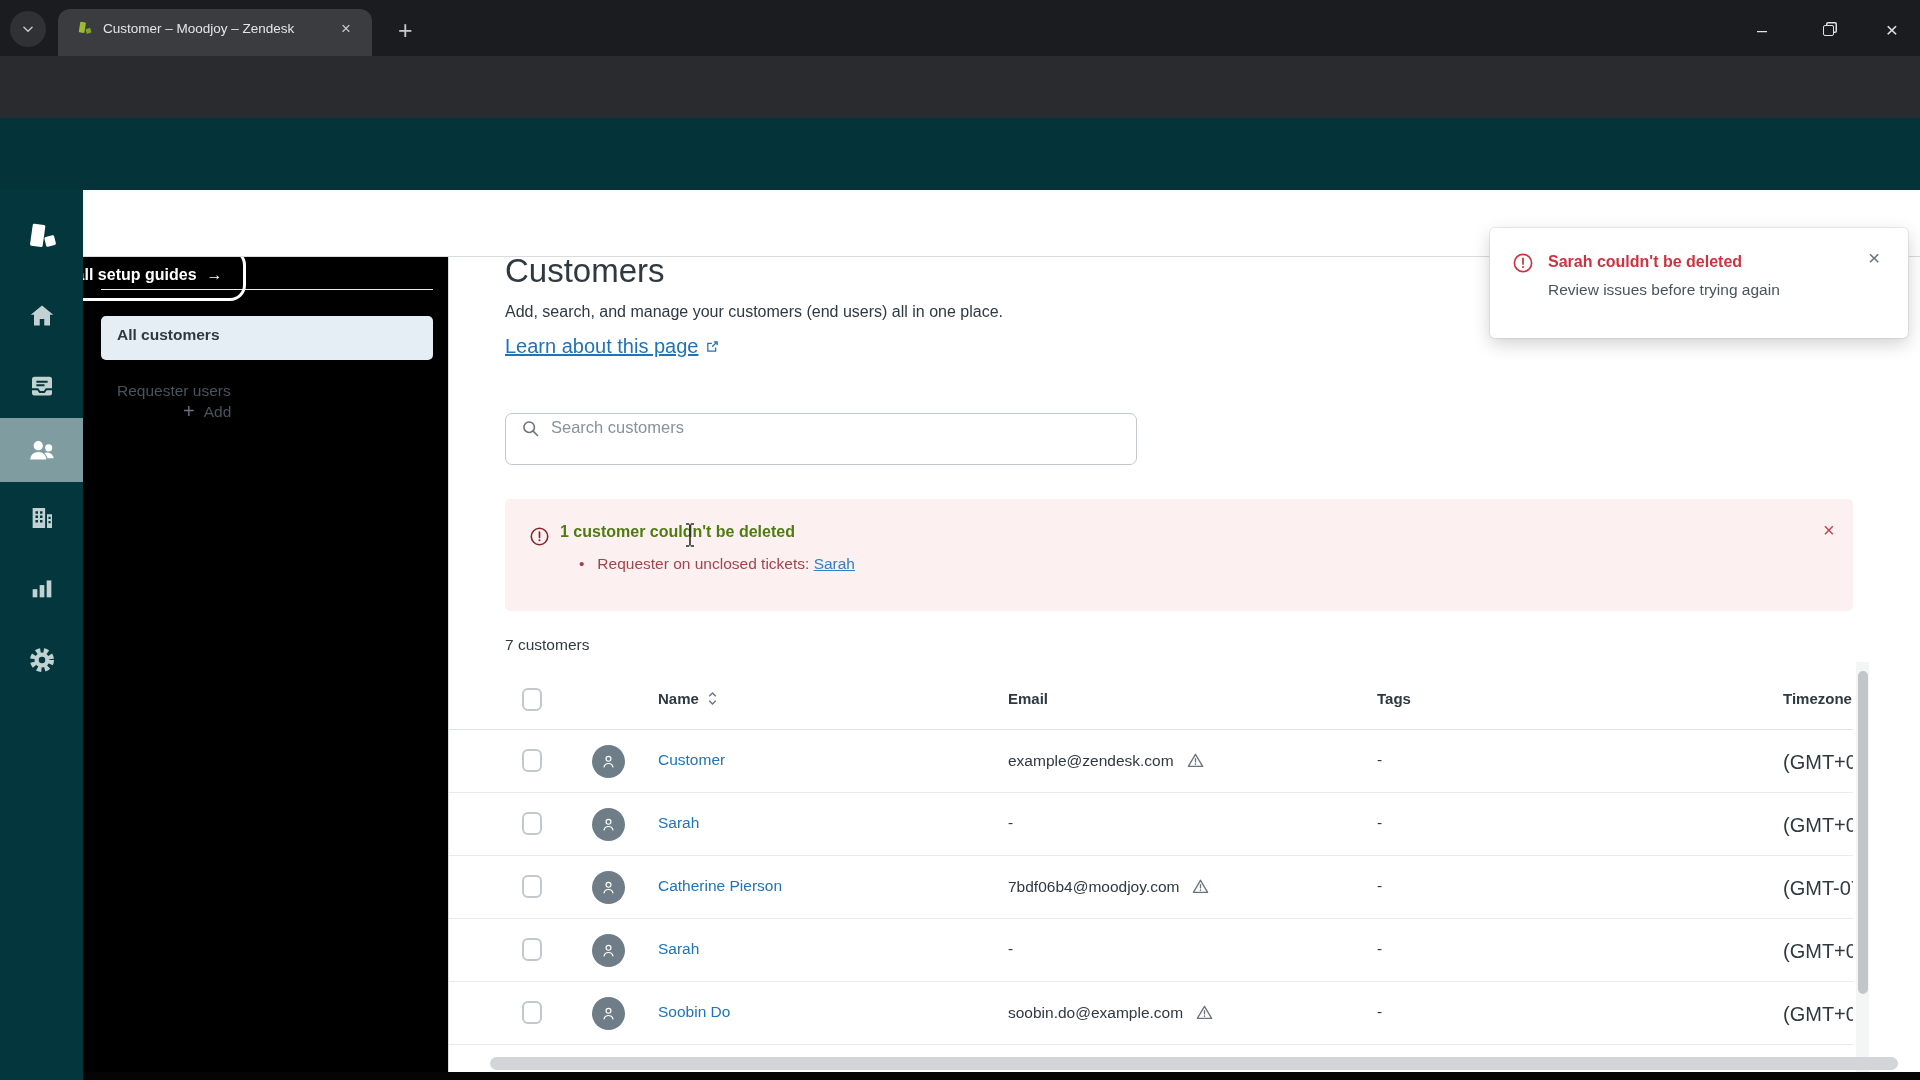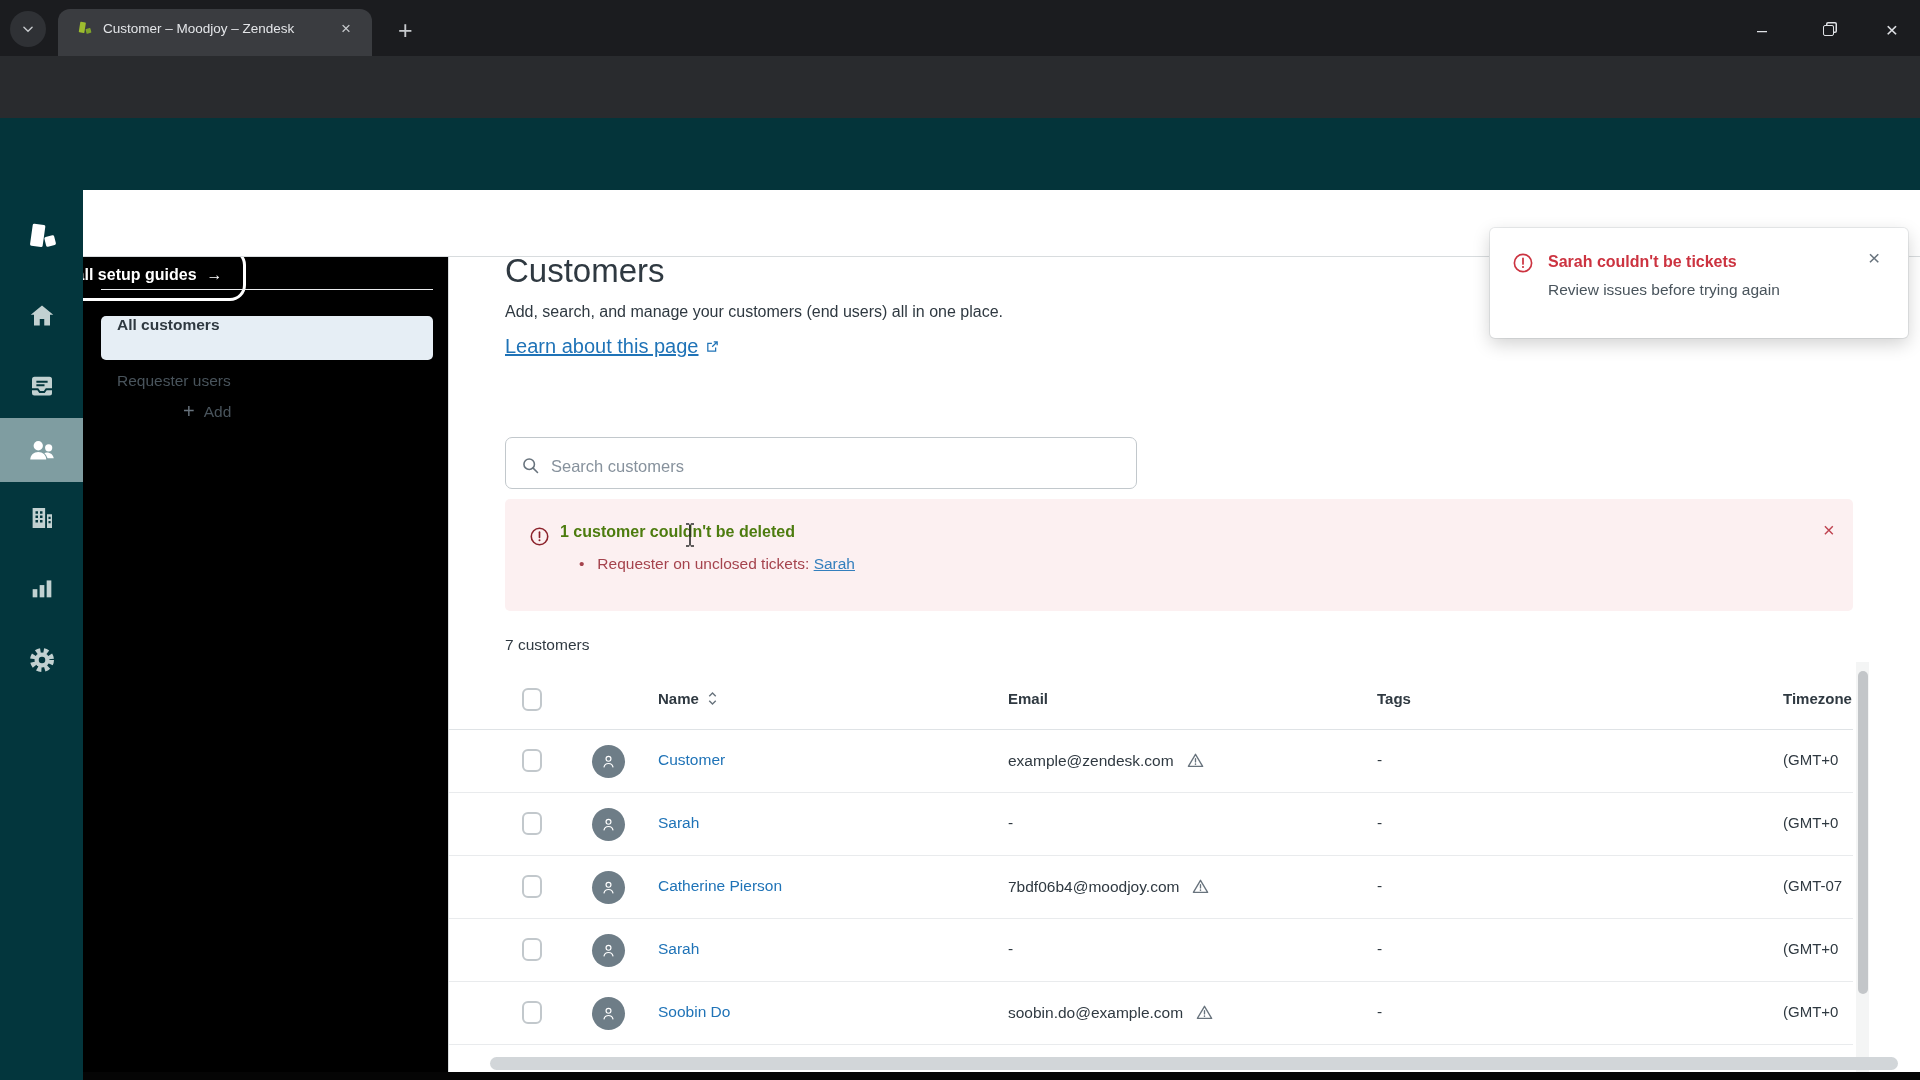--- a/index.html
+++ b/index.html
@@ -64,33 +64,33 @@
   
   .toast { left:1490px; top:228px; width:418px; height:110px; background:#fff;
     border-radius:5px; box-shadow:0 6px 18px rgba(0,0,0,.18), 0 0 0 1px #eceeef; z-index:60; }
   .toast-title { left:58px; top:25px; color:#cc3340; font-size:16px; font-weight:bold; }
   .toast-msg { left:58px; top:53px; color:#49545c; font-size:15.5px; }
   .toast-close { left:378px; top:18px; color:#68737d; font-size:21px; }
 
   
   .panel-divider-h { left:101px; top:289px; width:332px; height:1px; background:#e9ebed; }
   .panel-divider-v { left:448px; top:257px; width:1px; height:823px; background:#d8dcde; }
-  .list-item { left:101px; width:332px; height:44px; display:flex; align-items:flex-start;
-    padding:0 16px; font-size:15.5px; border-radius:5px; }
+  .list-item { left:101px; width:332px; height:44px; display:flex; align-items:flex-end;
+    padding:16px 16px; font-size:15.5px; border-radius:5px; }
   .list-item.selected { background:#e6eef5; color:#2f3941; font-weight:bold; }
   .list-item.plain { color:#49545c; }
 
   
   .main-bg { left:449px; top:257px; width:1471px; height:823px; background:#fff; }
   .page-title { left:505px; top:252px; font-size:33px; font-weight:500; color:#2f3941; }
   .page-desc { left:505px; top:303px; font-size:16px; color:#2f3941; }
   .learn-link { left:505px; top:335px; font-size:20px; color:#1f73b7;
     text-decoration:underline; display:flex; align-items:center; gap:6px; }
-  .search-wrap { left:505px; top:437px; width:632px; height:52px; border:1px solid #c2c8cc;
-    border-radius:7px; background:#fff; display:flex; align-items:flex-end; padding:12px 14px; }
+  .search-wrap { left:505px; top:413px; width:632px; height:52px; border:1px solid #c2c8cc;
+    border-radius:7px; background:#fff; display:flex; align-items:flex-start; padding:4px 14px; }
   .search-input { border:none; outline:none; flex:1; font-size:16.5px; color:#2f3941;
     margin-left:10px; font-family:"Liberation Sans", sans-serif; background:transparent; }
   .search-input::placeholder { color:#87929d; }
 
   .err-banner { left:505px; top:499px; width:1348px; height:112px; background:#fcf0f1;
     border-radius:5px; }
   .err-title { left:55px; top:24px; color:#4d7c0f; font-size:16px; font-weight:bold; }
   .err-bullet { left:74px; top:56px; color:#a5434d; font-size:15.5px; }
   .err-link { color:#337fbd; text-decoration:underline; }
   .err-close { left:1318px; top:20px; color:#bf4350; font-size:20px; }
@@ -104,21 +104,21 @@
   .trow { position:absolute; left:0; width:1600px; height:63px; border-bottom:1px solid #e9ebed; }
   .checkbox { position:absolute; left:73px; top:19px; width:20px; height:23px;
     border:2px solid #c2c8cc; border-radius:6px; background:#fff; }
   .thead .checkbox { top:16px; }
   .row-avatar { position:absolute; left:143px; top:15px; width:33px; height:33px;
     border-radius:50%; background:#6e7d87; display:flex; align-items:center; justify-content:center; }
   .cell-name { position:absolute; left:209px; top:21px; font-size:15.5px; color:#1f73b7; }
   .cell-email { position:absolute; left:559px; top:21px; font-size:15.5px; color:#2f3941;
     display:flex; align-items:center; gap:12px; }
   .cell-tags { position:absolute; left:928px; top:21px; font-size:15.5px; color:#2f3941; }
-  .cell-tz { position:absolute; left:1334px; top:21px; font-size:15px; color:#2f3941;
+  .cell-tz { position:absolute; left:1334px; top:21px; font-size:20px; color:#2f3941;
     white-space:nowrap;text-align:right; }
 
   .vscroll-track { left:1856px; top:662px; width:13px; height:410px; background:#f4f5f5; }
   .vscroll-thumb { left:1858px; top:671px; width:10px; height:323px; border-radius:5px; background:#c3c6c9; }
   .hscroll-thumb { left:490px; top:1057px; width:1408px; height:13px; border-radius:7px; background:#d2d6d9; }
   .bottom-strip { left:83px; top:1072px; width:1837px; height:8px; background:#050505; }
 
   .ibeam { left:684px; top:523px; width:12px; height:24px; z-index:40; }
 </style>
 </head>
@@ -284,21 +284,21 @@
   </div>
 
 </div>
 
 <div class="abs toast">
   <svg class="abs" style="left:22px; top:24px;" width="22" height="22" viewBox="0 0 24 24">
     <circle cx="12" cy="12" r="9.4" fill="none" stroke="#cc3340" stroke-width="1.8"></circle>
     <path d="M12 7v6" stroke="#cc3340" stroke-width="1.9" stroke-linecap="round"></path>
     <circle cx="12" cy="16.4" r="1.15" fill="#cc3340"></circle>
   </svg>
-  <div class="abs toast-title">Sarah couldn't be tickets</div>
+  <div class="abs toast-title">Sarah couldn't be deleted</div>
   <div class="abs toast-msg">Review issues before trying again</div>
   <div class="abs toast-close">×</div>
 </div>
 
 <div class="abs panel-divider-h"></div>
 <div class="abs panel-divider-v"></div>
 <div class="abs list-item selected" style="top:316px;">
   <span>All customers</span>
 </div>
 <div class="abs list-item plain" style="top:372px;">

